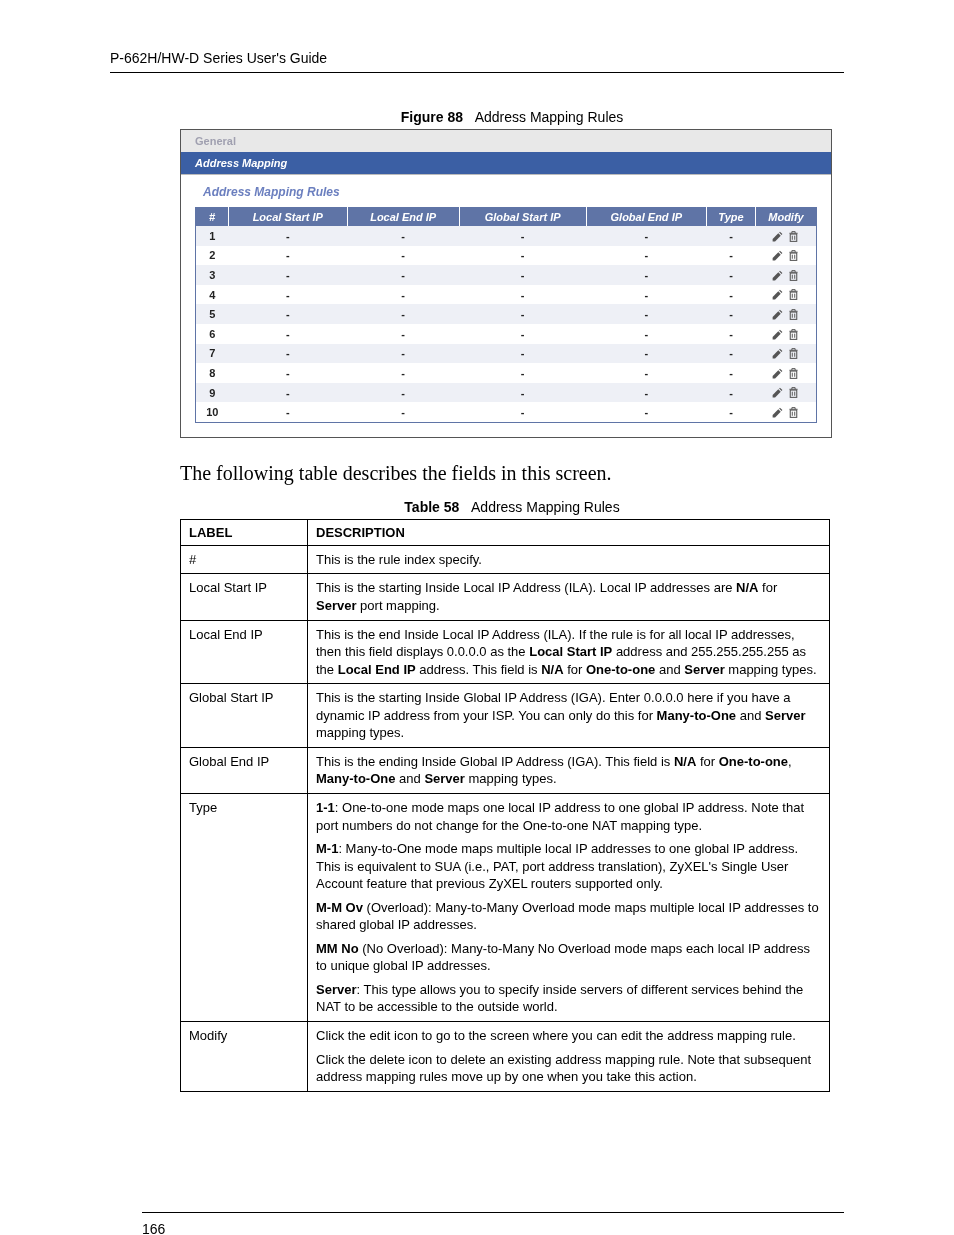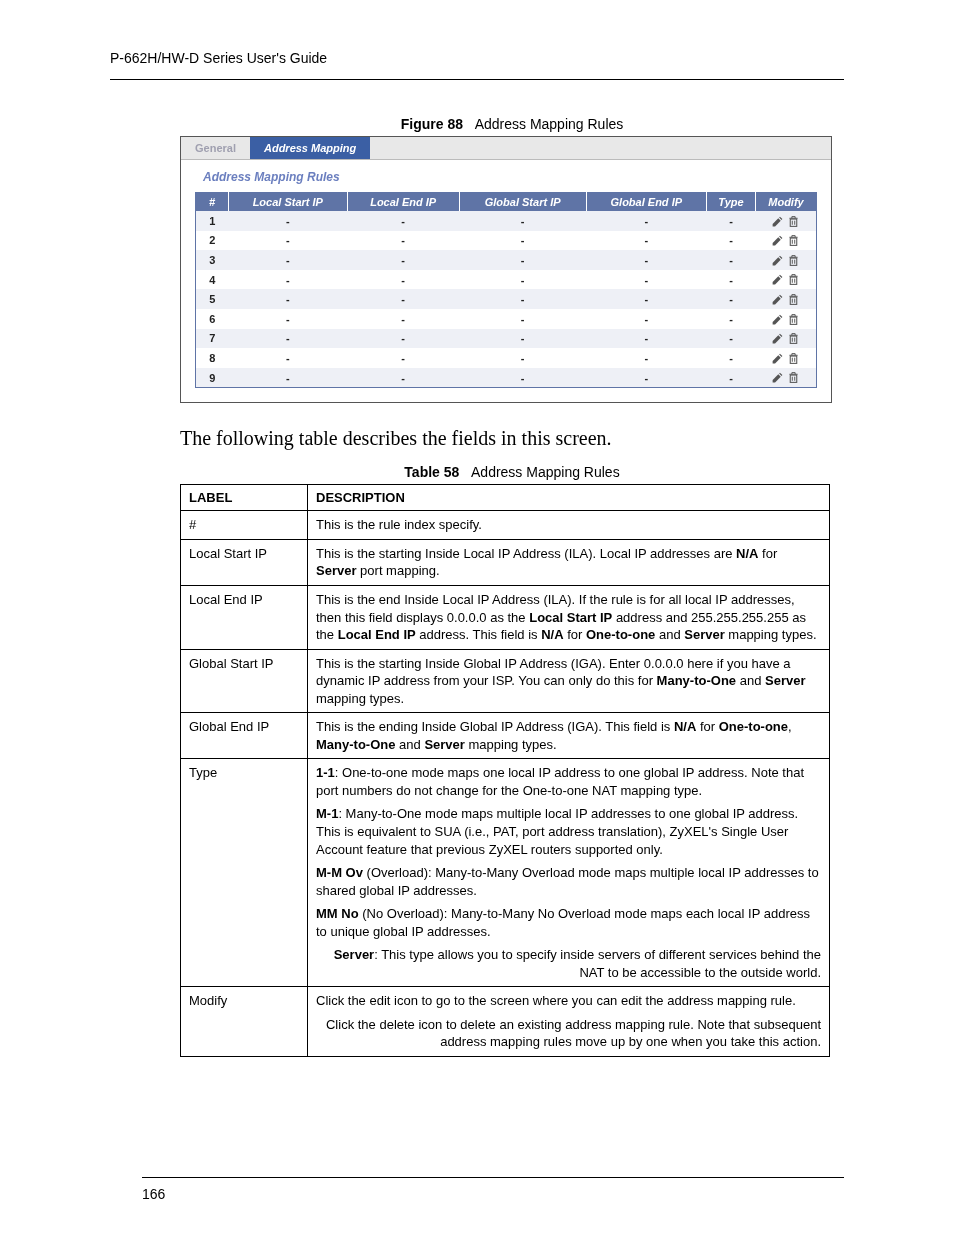--- a/index.html
+++ b/index.html
@@ -6,21 +6,21 @@
     font-family: Arial, Helvetica, sans-serif;
     font-size: 14px;
     color: #000;
     margin: 0;
     padding: 50px 110px 40px 110px;
     background: #fff;
   }
   .header-guide {
     font-size: 14px;
     border-bottom: 1.5px solid #000;
-    padding-bottom: 13px;
+    padding-bottom: 6px;
     margin-bottom: 36px;
   }
   .caption {
     font-size: 14px;
     margin: 10px 0 4px 70px;
     text-align: center;
   }
   .caption b { font-weight: bold; }
   .fig-box {
     border: 1px solid #555;
@@ -28,20 +28,21 @@
     width: 650px;
     background: #fff;
   }
   .tabbar {
     background: #e8e8e8;
     padding: 0;
     display: flex;
     border-bottom: 1px solid #bbb;
     font-family: 'Trebuchet MS', Arial, sans-serif;
     font-size: 11px;
+    flex-direction: column;
   }
   .tab {
     padding: 5px 14px;
     color: #a0a0b0;
     font-weight: bold;
   }
   .tab.active {
     background: #3b5fa4;
     color: #fff;
     font-style: italic;
@@ -112,21 +113,21 @@
     font-size: 13px;
   }
   .desc-table td {
     border: 1px solid #000;
     padding: 5px 8px;
     vertical-align: top;
     line-height: 1.35;
   }
   .desc-table td.label-cell { width: 110px; }
   .desc-table p { margin: 0 0 6px 0; }
-  .desc-table p:last-child{margin-bottom:0;text-align:right;}
+  .desc-table p:last-child{margin-bottom:0;}
   .footer {
     border-top: 1.5px solid #000;
     margin-top: 120px;
     padding-top: 8px;
     display: flex;
     justify-content: space-between;
     font-size: 14px;
     margin-left: 32px;
   }
 </style>
@@ -287,20 +288,35 @@
             <td>-</td>
             <td>-</td>
             <td><span class="icon"><svg viewBox="0 0 16 16">
                   <path d="M2 11 L9 4 L12 7 L5 14 L2 14 Z" fill="#555"></path>
                   <path d="M10 3 L13 6 L14 5 L11 2 Z" fill="#555"></path>
                 </svg></span> <span class="icon"><svg viewBox="0 0 16 16">
                   <rect x="4" y="5" width="8" height="9" fill="none" stroke="#555" stroke-width="1.3"></rect>
                   <path d="M3 4 H13 M6 4 V2 H10 V4 M6.5 7 V12 M9.5 7 V12" stroke="#555" stroke-width="1.2" fill="none"></path>
                 </svg></span></td>
           </tr>
+          <tr class="even">
+            <td>10</td>
+            <td>-</td>
+            <td>-</td>
+            <td>-</td>
+            <td>-</td>
+            <td>-</td>
+            <td><span class="icon"><svg viewBox="0 0 16 16">
+                  <path d="M2 11 L9 4 L12 7 L5 14 L2 14 Z" fill="#555"></path>
+                  <path d="M10 3 L13 6 L14 5 L11 2 Z" fill="#555"></path>
+                </svg></span> <span class="icon"><svg viewBox="0 0 16 16">
+                  <rect x="4" y="5" width="8" height="9" fill="none" stroke="#555" stroke-width="1.3"></rect>
+                  <path d="M3 4 H13 M6 4 V2 H10 V4 M6.5 7 V12 M9.5 7 V12" stroke="#555" stroke-width="1.2" fill="none"></path>
+                </svg></span></td>
+          </tr>
         </tbody>
   </table>
   </div>
 </div>
 
 <div class="body-para">The following table describes the fields in this screen.</div>
 
 <div class="caption">
   <b>Table 58</b>&nbsp;&nbsp;&nbsp;<span>Address Mapping Rules</span>
 </div>

